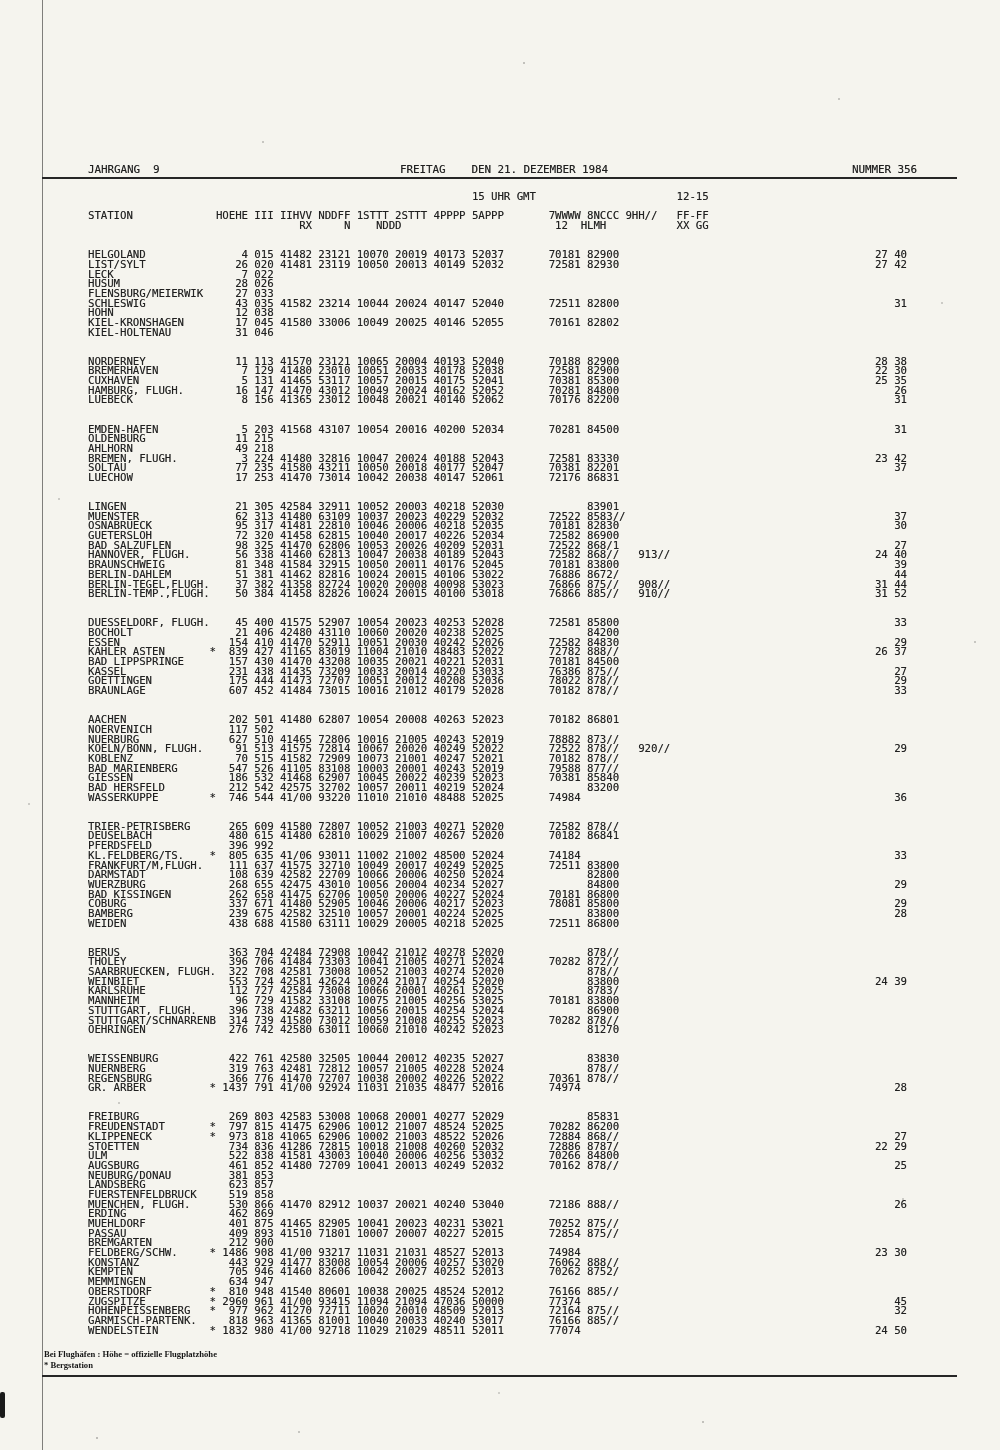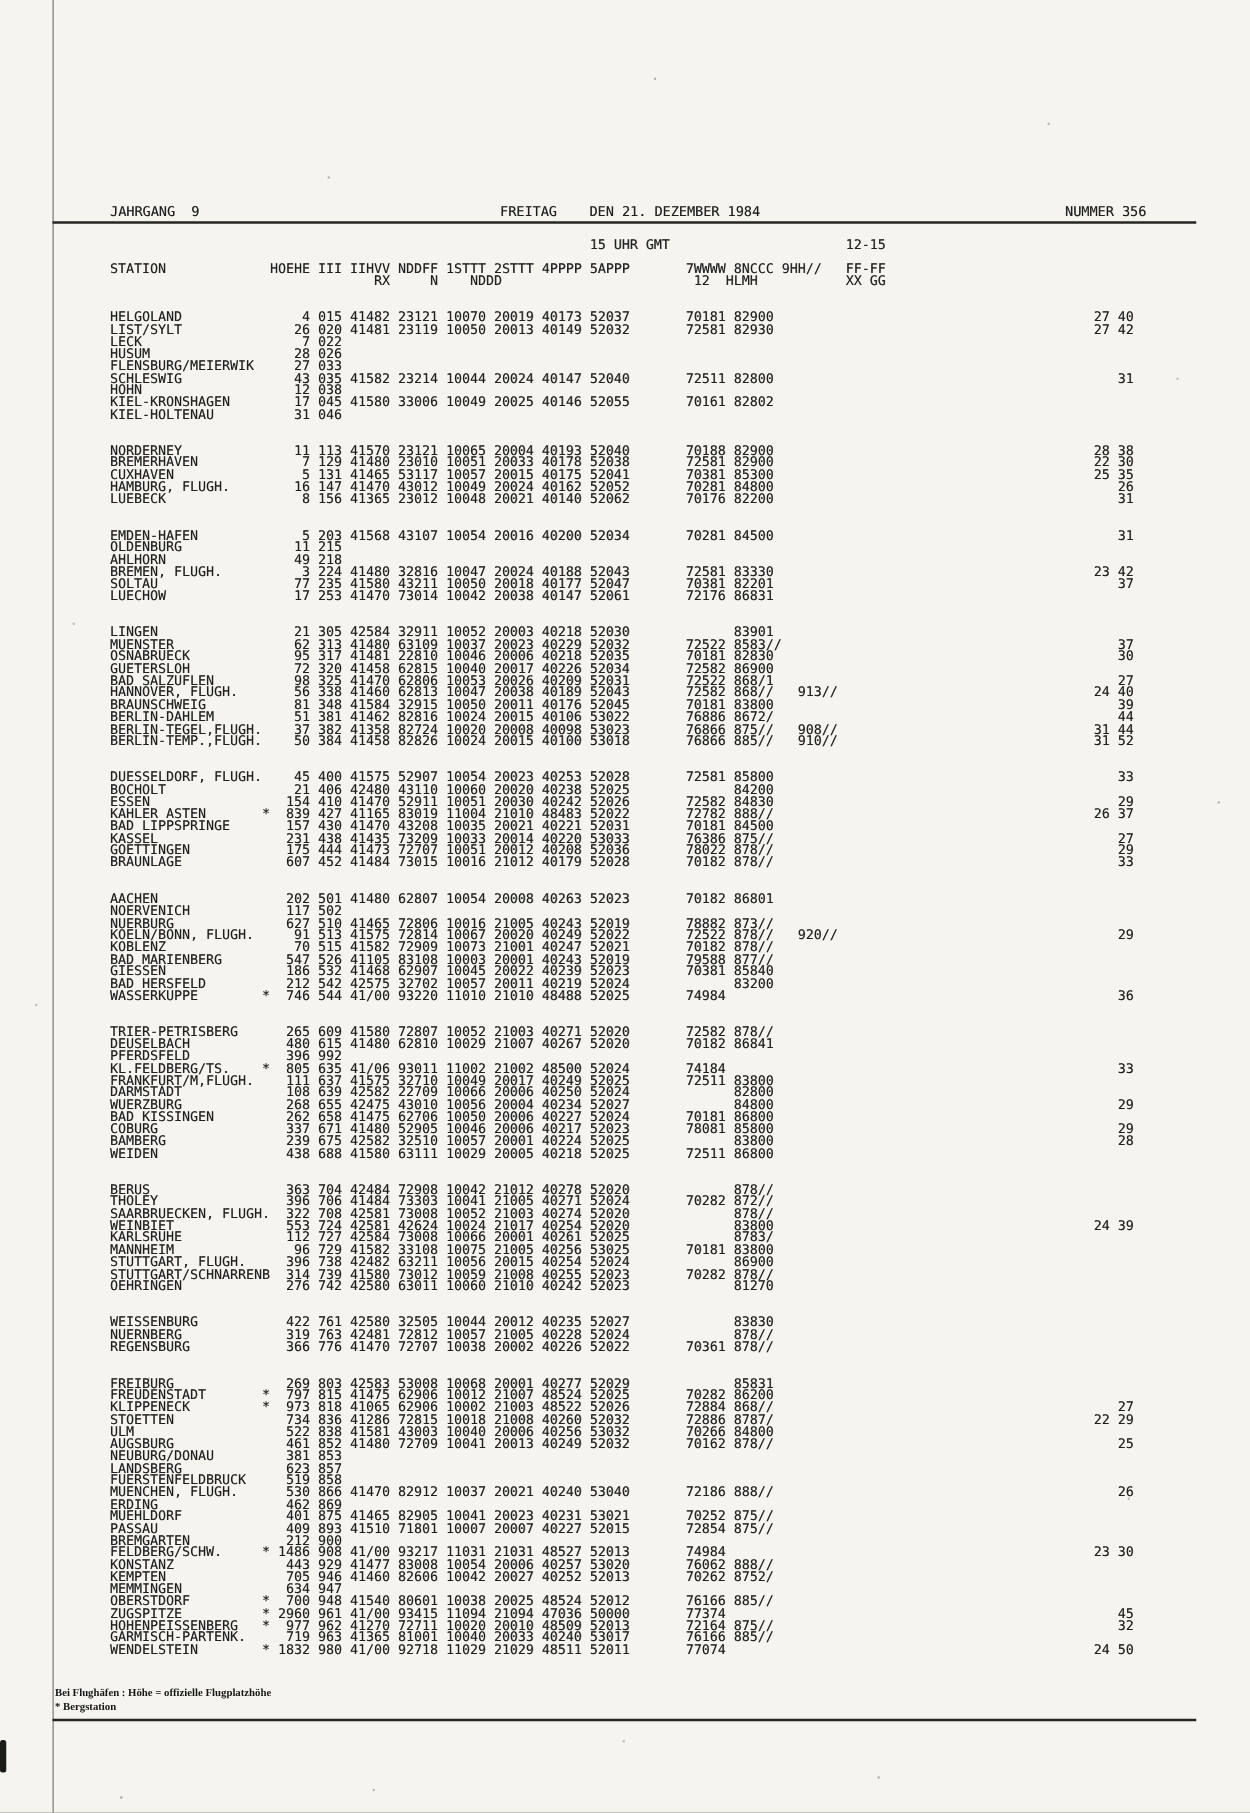--- a/index.html
+++ b/index.html
@@ -168,44 +168,45 @@
           <div class="ln">KARLSRUHE             112 727 42584 73008 10066 20001 40261 52025             8783/</div>
           <div class="ln">MANNHEIM               96 729 41582 33108 10075 21005 40256 53025       70181 83800</div>
           <div class="ln">STUTTGART, FLUGH.     396 738 42482 63211 10056 20015 40254 52024             86900</div>
           <div class="ln">STUTTGART/SCHNARRENB  314 739 41580 73012 10059 21008 40255 52023       70282 878//</div>
           <div class="ln">OEHRINGEN             276 742 42580 63011 10060 21010 40242 52023             81270</div>
         </div>
         <div class="group">
           <div class="ln">WEISSENBURG           422 761 42580 32505 10044 20012 40235 52027             83830</div>
           <div class="ln">NUERNBERG             319 763 42481 72812 10057 21005 40228 52024             878//</div>
           <div class="ln">REGENSBURG            366 776 41470 72707 10038 20002 40226 52022       70361 878//</div>
+          <div class="ln">GR. ARBER          * 1437 791 41/00 92924 11031 21035 48477 52016       74974                                                 28</div>
         </div>
         <div class="group">
           <div class="ln">FREIBURG              269 803 42583 53008 10068 20001 40277 52029             85831</div>
           <div class="ln">FREUDENSTADT       *  797 815 41475 62906 10012 21007 48524 52025       70282 86200</div>
           <div class="ln">KLIPPENECK         *  973 818 41065 62906 10002 21003 48522 52026       72884 868//                                           27</div>
           <div class="ln">STOETTEN              734 836 41286 72815 10018 21008 40260 52032       72886 8787/                                        22 29</div>
           <div class="ln">ULM                   522 838 41581 43003 10040 20006 40256 53032       70266 84800</div>
           <div class="ln">AUGSBURG              461 852 41480 72709 10041 20013 40249 52032       70162 878//                                           25</div>
           <div class="ln">NEUBURG/DONAU         381 853</div>
           <div class="ln">LANDSBERG             623 857</div>
           <div class="ln">FUERSTENFELDBRUCK     519 858</div>
           <div class="ln">MUENCHEN, FLUGH.      530 866 41470 82912 10037 20021 40240 53040       72186 888//                                           26</div>
           <div class="ln">ERDING                462 869</div>
           <div class="ln">MUEHLDORF             401 875 41465 82905 10041 20023 40231 53021       70252 875//</div>
           <div class="ln">PASSAU                409 893 41510 71801 10007 20007 40227 52015       72854 875//</div>
           <div class="ln">BREMGARTEN            212 900</div>
           <div class="ln">FELDBERG/SCHW.     * 1486 908 41/00 93217 11031 21031 48527 52013       74984                                              23 30</div>
           <div class="ln">KONSTANZ              443 929 41477 83008 10054 20006 40257 53020       76062 888//</div>
           <div class="ln">KEMPTEN               705 946 41460 82606 10042 20027 40252 52013       70262 8752/</div>
           <div class="ln">MEMMINGEN             634 947</div>
-          <div class="ln">OBERSTDORF         *  700 948 41540 80601 10038 20025 48524 52012       76166 885//</div>
+          <div class="ln">OBERSTDORF         *  810 948 41540 80601 10038 20025 48524 52012       76166 885//</div>
           <div class="ln">ZUGSPITZE          * 2960 961 41/00 93415 11094 21094 47036 50000       77374                                                 45</div>
           <div class="ln">HOHENPEISSENBERG   *  977 962 41270 72711 10020 20010 48509 52013       72164 875//                                           32</div>
-          <div class="ln">GARMISCH-PARTENK.     719 963 41365 81001 10040 20033 40240 53017       76166 885//</div>
+          <div class="ln">GARMISCH-PARTENK.     818 963 41365 81001 10040 20033 40240 53017       76166 885//</div>
           <div class="ln">WENDELSTEIN        * 1832 980 41/00 92718 11029 21029 48511 52011       77074                                              24 50</div>
         </div>
       </div>
   </div>
 
   <div class="footer">
     <div>Bei Flughäfen : Höhe = offizielle Flugplatzhöhe</div>
     <div>* Bergstation</div>
   </div>
 

